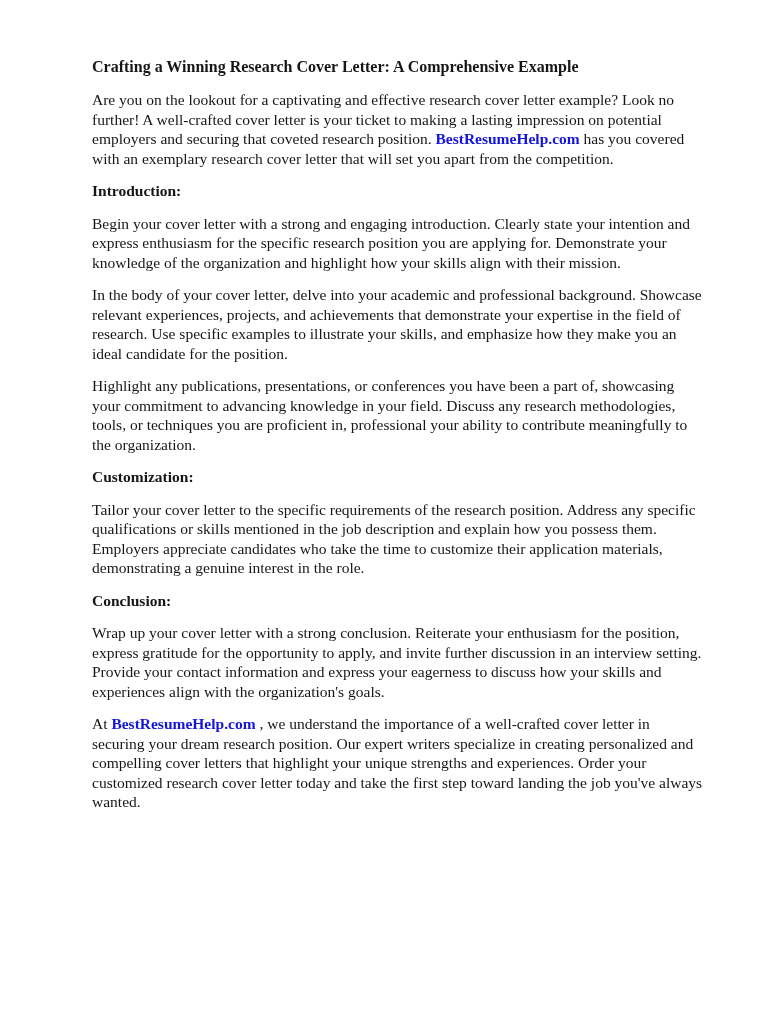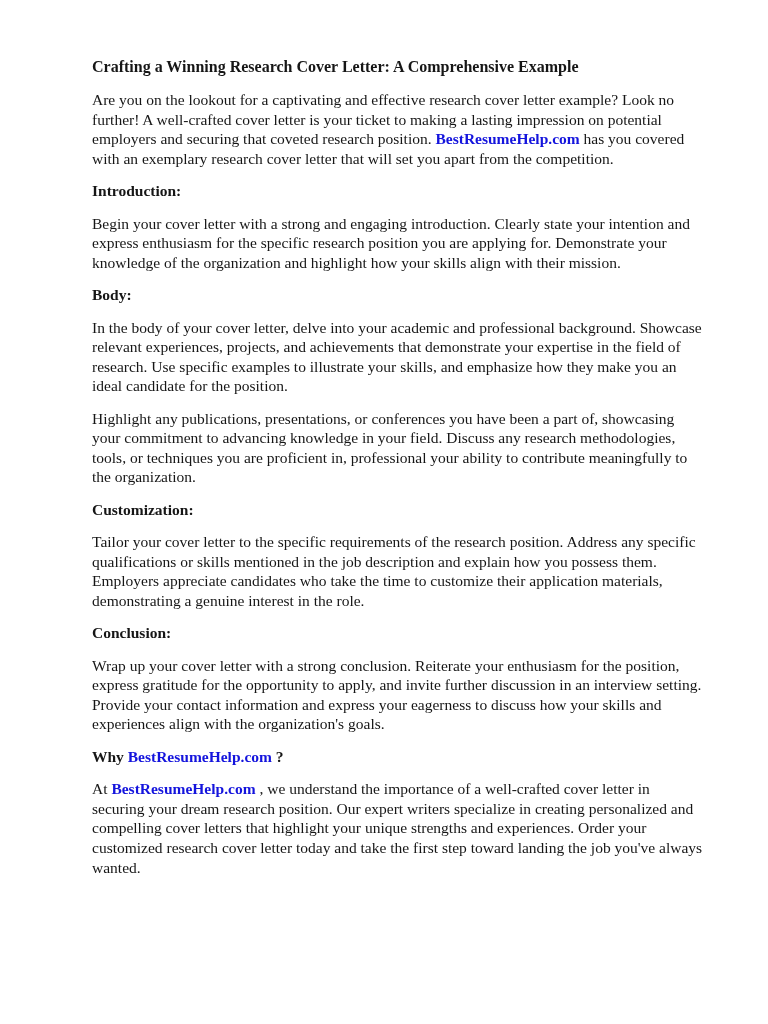--- a/index.html
+++ b/index.html
@@ -45,28 +45,26 @@
 
 <div class="page">
 
   <h1 class="doc-title">Crafting a Winning Research Cover Letter: A Comprehensive Example</h1>
 
   <p class="para"><span>Are you on the lookout for a captivating and effective research cover letter example? Look no further! A well-crafted cover letter is your ticket to making a lasting impression on potential employers and securing that coveted research position. </span><a href="#" class="brand-link" style="color: rgb(20, 20, 221);">BestResumeHelp.com</a><span> has you covered with an exemplary research cover letter that will set you apart from the competition.</span></p>
 
   <h2 class="section-heading">Introduction:</h2>
   <p class="para">Begin your cover letter with a strong and engaging introduction. Clearly state your intention and express enthusiasm for the specific research position you are applying for. Demonstrate your knowledge of the organization and highlight how your skills align with their mission.</p>
 
-  <h2 class="section-heading">Body:</h2>
   <p class="para">In the body of your cover letter, delve into your academic and professional background. Showcase relevant experiences, projects, and achievements that demonstrate your expertise in the field of research. Use specific examples to illustrate your skills, and emphasize how they make you an ideal candidate for the position.</p>
   <p class="para">Highlight any publications, presentations, or conferences you have been a part of, showcasing your commitment to advancing knowledge in your field. Discuss any research methodologies, tools, or techniques you are proficient in, professional your ability to contribute meaningfully to the organization.</p>
 
   <h2 class="section-heading">Customization:</h2>
   <p class="para">Tailor your cover letter to the specific requirements of the research position. Address any specific qualifications or skills mentioned in the job description and explain how you possess them. Employers appreciate candidates who take the time to customize their application materials, demonstrating a genuine interest in the role.</p>
 
   <h2 class="section-heading">Conclusion:</h2>
   <p class="para">Wrap up your cover letter with a strong conclusion. Reiterate your enthusiasm for the position, express gratitude for the opportunity to apply, and invite further discussion in an interview setting. Provide your contact information and express your eagerness to discuss how your skills and experiences align with the organization's goals.</p>
 
-  <h2 class="section-heading"><span>Why </span><a href="#" class="brand-link" style="color: rgb(20, 20, 221);">BestResumeHelp.com</a><span> ?</span></h2>
 
   <p class="para"><span>At </span><a href="#" class="brand-link" style="color: rgb(20, 20, 221);">BestResumeHelp.com</a><span> , we understand the importance of a well-crafted cover letter in securing your dream research position. Our expert writers specialize in creating personalized and compelling cover letters that highlight your unique strengths and experiences. Order your customized research cover letter today and take the first step toward landing the job you've always wanted.</span></p>
 
 
 </div>
 
 </body></html>

